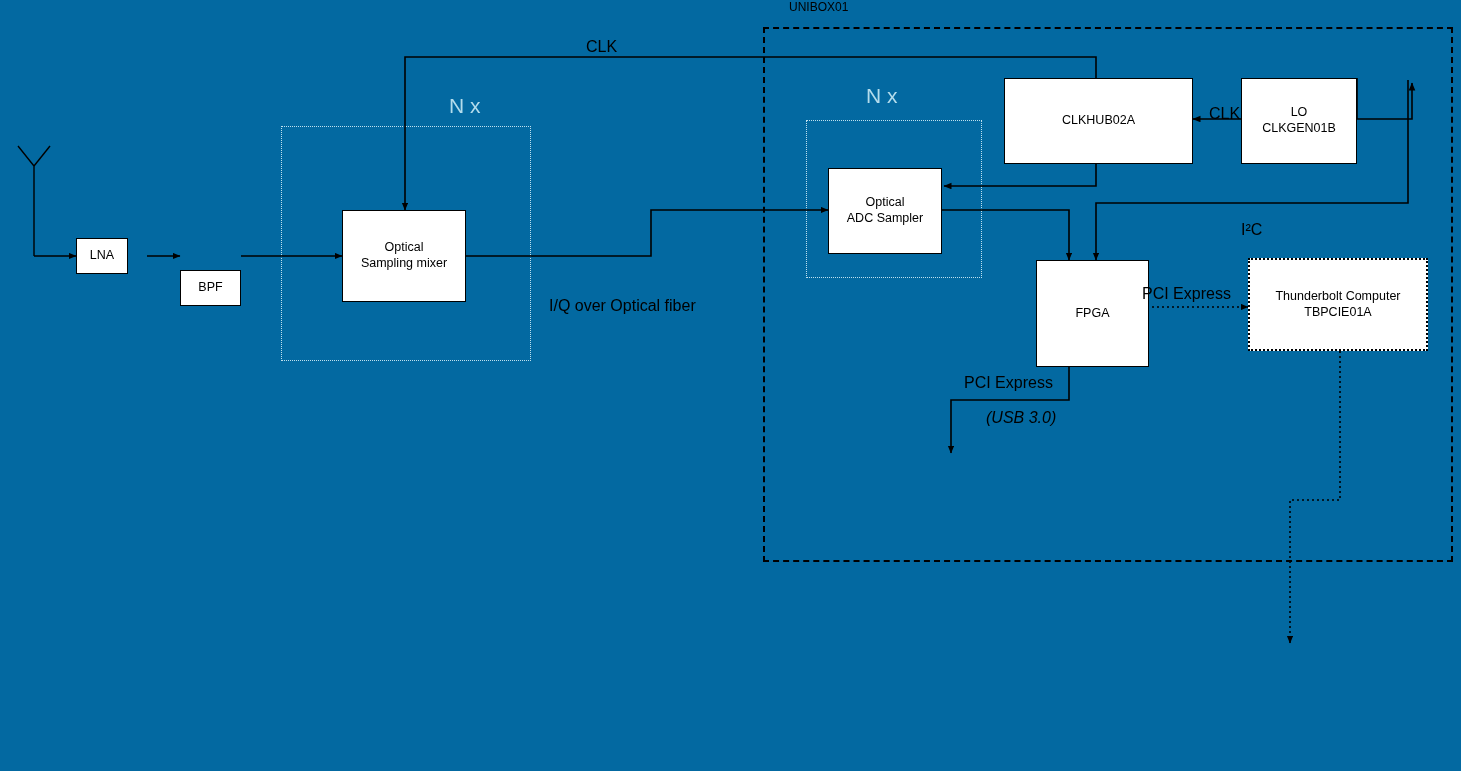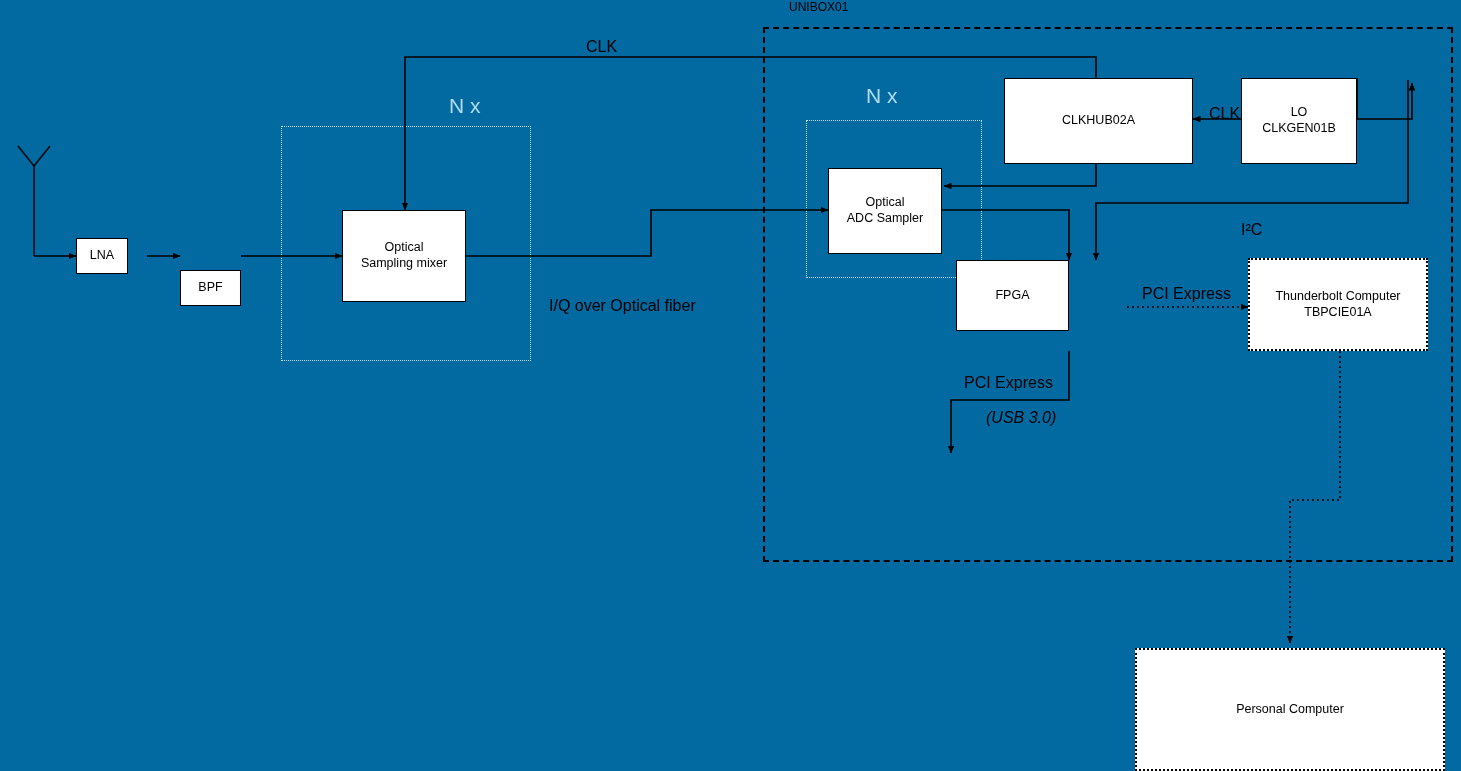--- a/index.html
+++ b/index.html
@@ -130,27 +130,26 @@
 Sampling mixer</div>
 
   <div class="box multi" style="left:828px; top:168px; width:114px; height:86px;">Optical
 ADC Sampler</div>
 
   <div class="box" style="left:1004px; top:78px; width:189px; height:86px;">CLKHUB02A</div>
 
   <div class="box multi" style="left:1241px; top:78px; width:116px; height:86px;">LO
 CLKGEN01B</div>
 
-  <div class="box" style="left:956px; top:260px; width:113px; height:71px;">FPGA</div>
+  <div class="box" style="left:1036px; top:260px; width:113px; height:107px;">FPGA</div>
 
   <div class="box multi dotted" style="left:1248px; top:258px; width:180px; height:93px;">Thunderbolt Computer
 TBPCIE01A</div>
 
 
-  <div class="box dotted" style="left:1135px; top:648px; width:310px; height:123px;">Personal Computer</div>
 
   <div class="lbl" style="left:586px; top:38px;">CLK</div>
   <div class="lbl" style="left:1209px; top:105px;">CLK</div>
   <div class="lbl" style="left:1241px; top:189px;margin-top:32px;">I²C</div>
   <div class="lbl" style="left:549px; top:264px;margin-top:33px;">I/Q over Optical fiber</div>
   <div class="lbl" style="left:1142px; top:285px;">PCI Express</div>
   <div class="lbl" style="left:964px; top:374px;">PCI Express</div>
   <div class="lbl" style="left:986px; top:409px;font-style:italic;">(USB 3.0)</div>
 
 </div>

